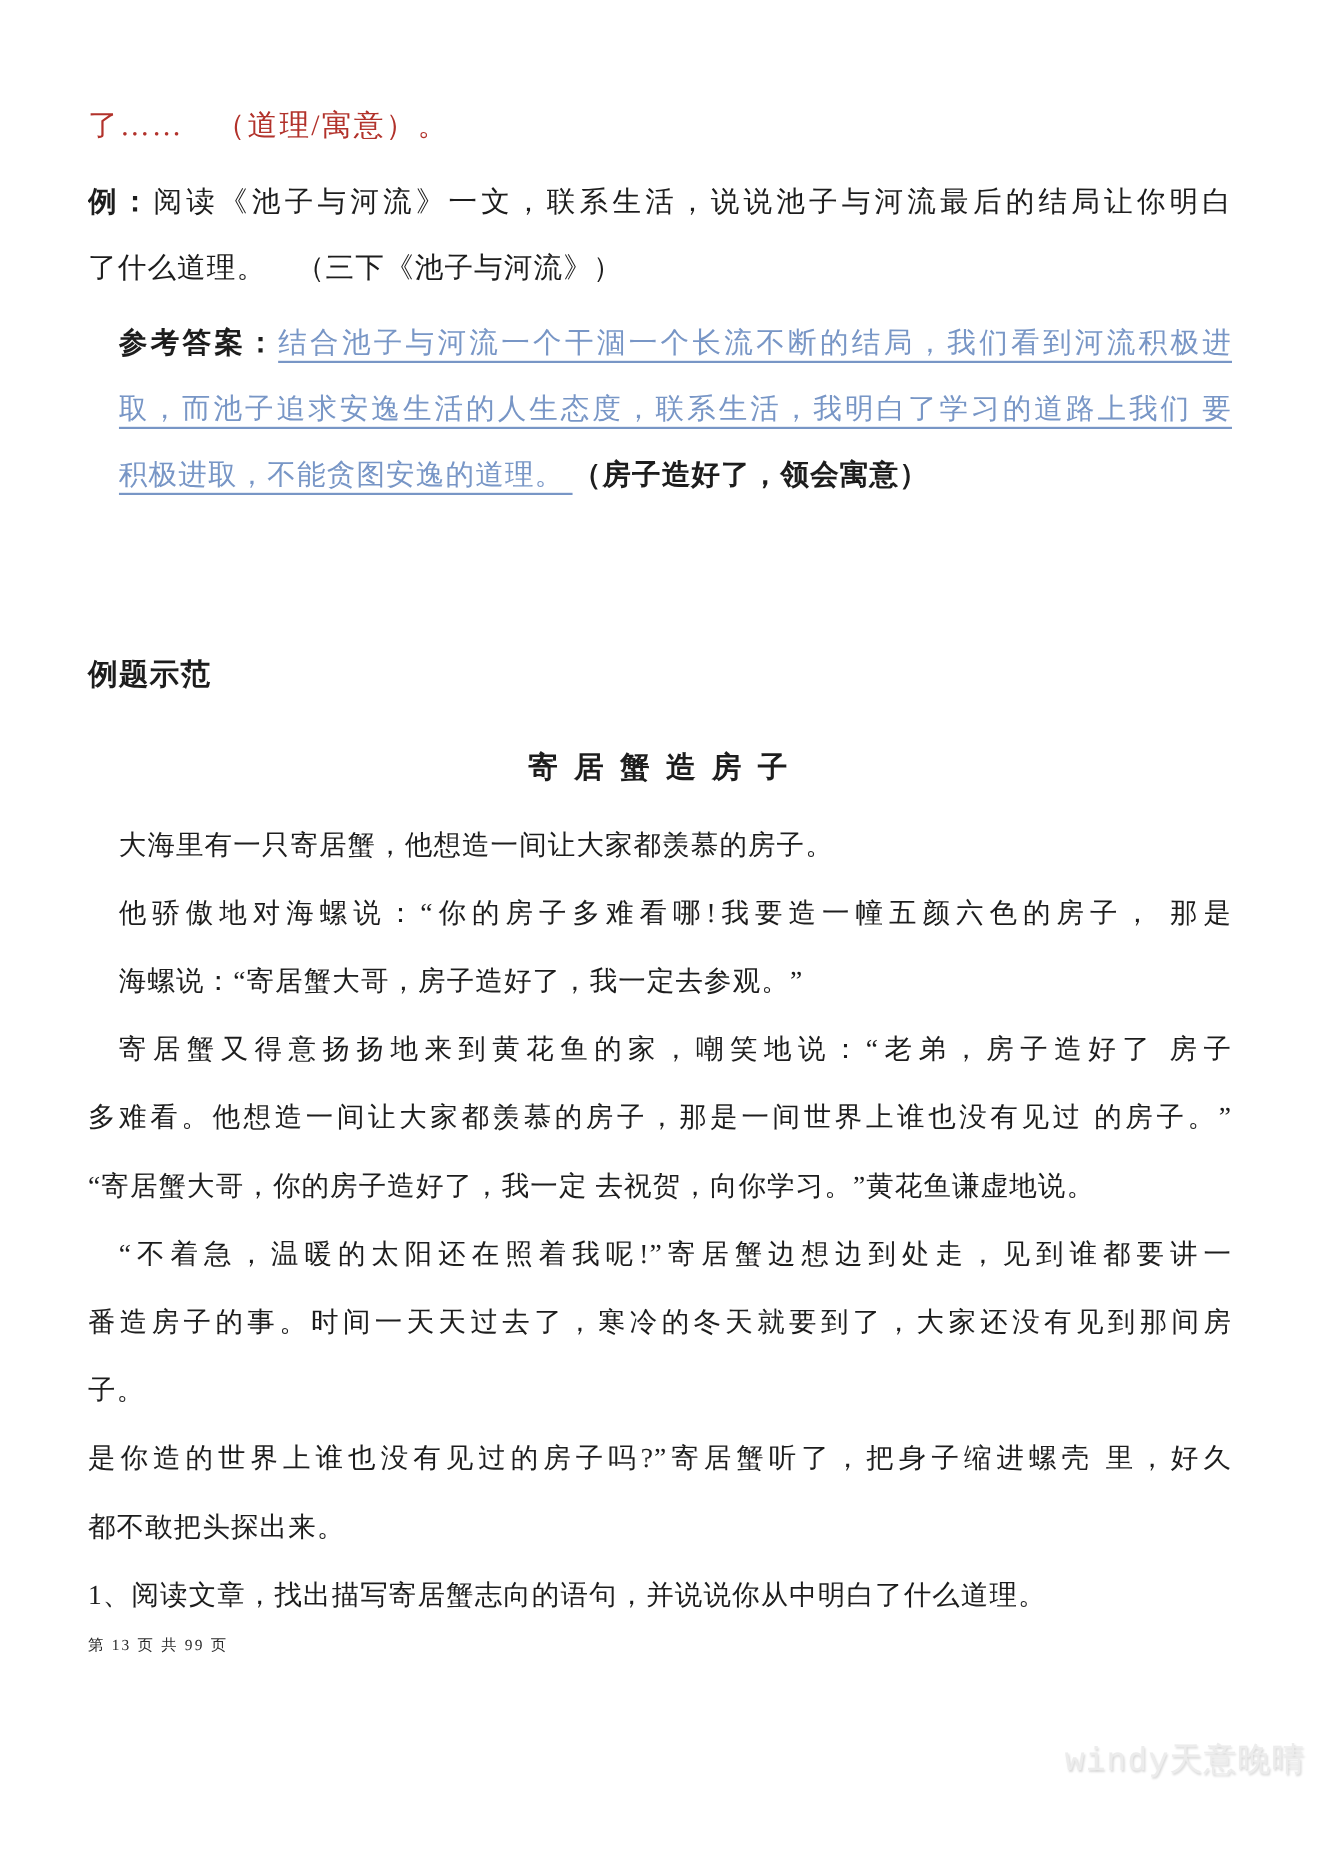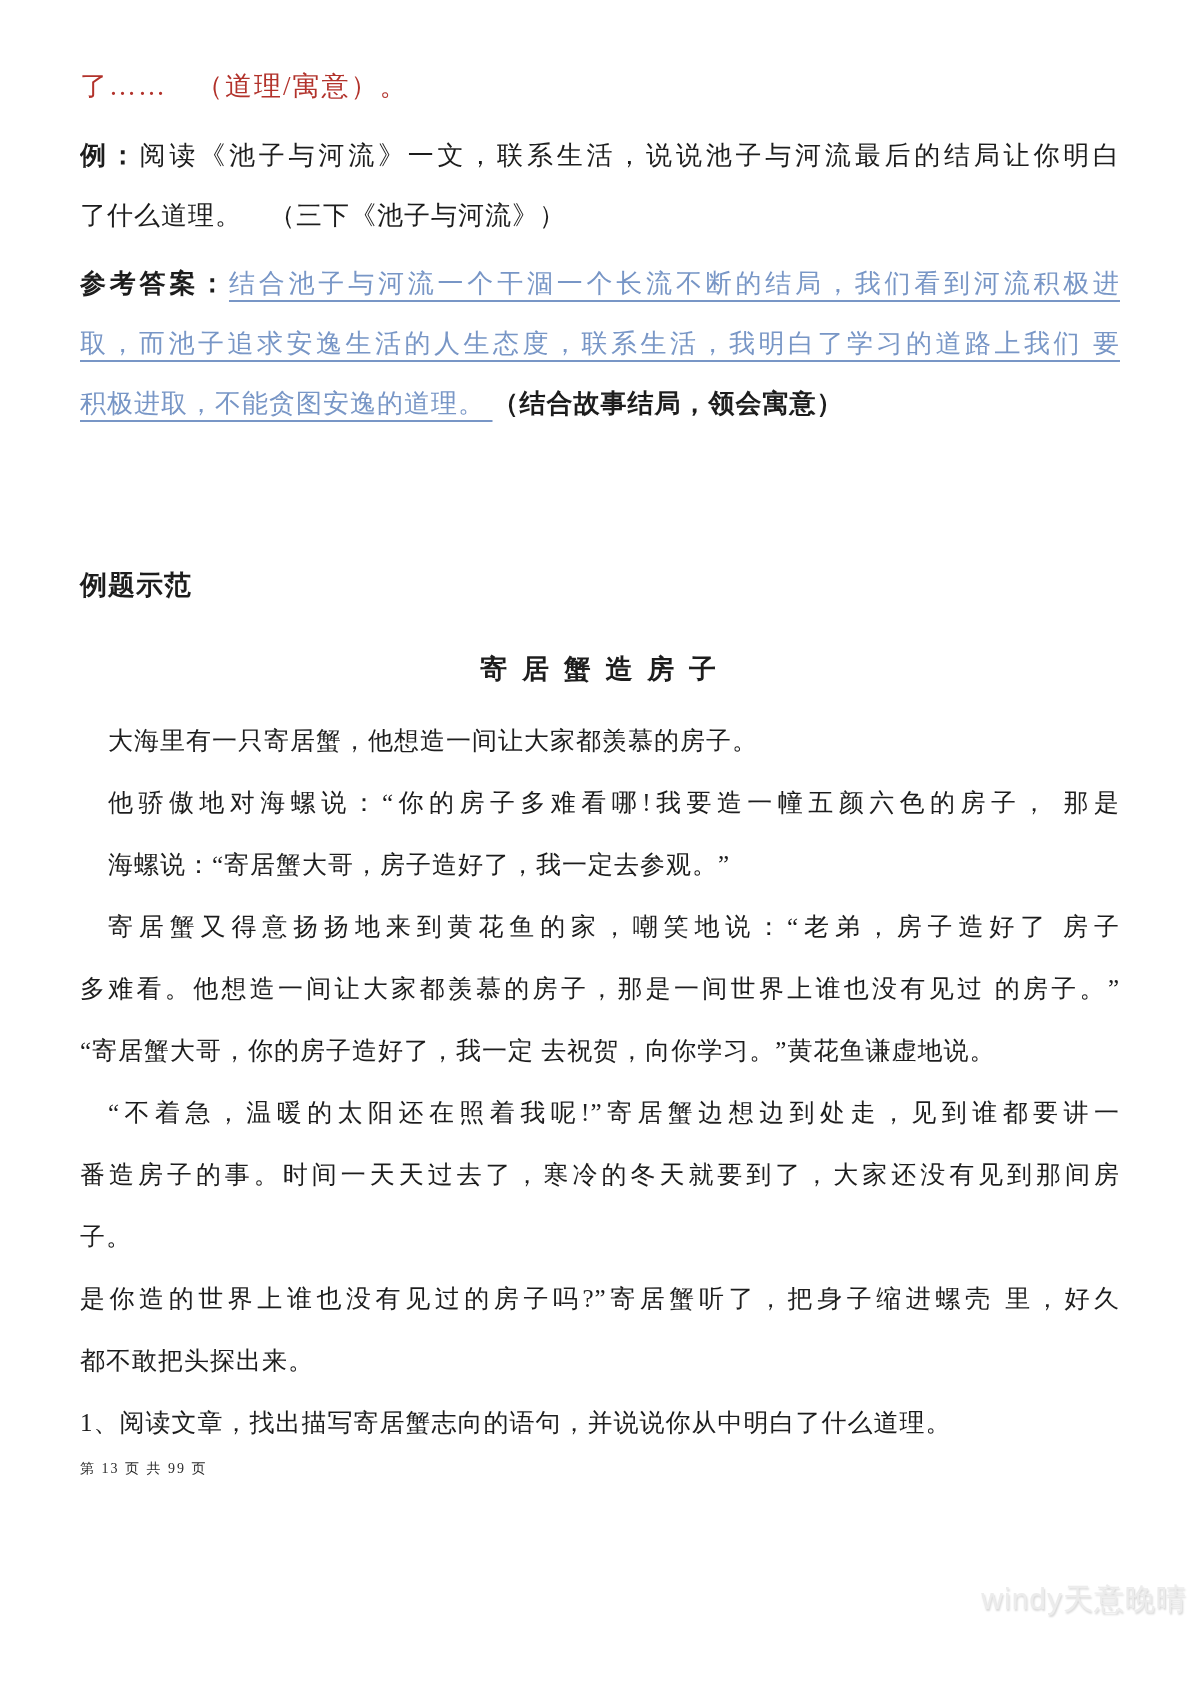--- a/index.html
+++ b/index.html
@@ -10,21 +10,21 @@
   }
   *{margin:0;padding:0;box-sizing:border-box;}
   html,body{background:#ffffff;}
   .page{
     position:relative;
     width:1200px;
     height:1633px;
     margin:0 auto;
     background:#ffffff;
     overflow:hidden;
-    padding:64px 80px 0 80px;
+    padding:92px 80px 0 80px;
     font-family:"Liberation Serif","DejaVu Serif",serif;
     color:var(--ink);
   }
   .ln{
     text-align:justify;
     overflow:hidden;
   }
   .full{
     text-align-last:justify;
   }
@@ -47,21 +47,21 @@
   }
   .b{ font-weight:bold; color:var(--ink); }
   .ans{
     color:var(--blue);
     text-decoration:underline;
     text-decoration-color:var(--blue);
     text-decoration-thickness:1.5px;
     text-underline-offset:8px;
   }
   .example-block{ margin-top:18px; }
-  .answer-block{ margin-top:8px; }
+  .answer-block{ margin-top:8px;margin-left:28px; }
   .heading{
     margin-top:130px;
     font-size:27px;
     line-height:42px;
     font-weight:bold;
     letter-spacing:1px;
   }
   .story-title{
     margin-top:40px;
     font-size:27px;
@@ -76,21 +76,21 @@
     text-align:left;
     font-size:14px;
     line-height:26px;
     letter-spacing:2px;
     color:#2a2a2a;
   }
   .watermark{
     position:absolute;
     right:13px;
     bottom:13px;
-    font-family:Liberation Sans, sans-serif;
+    font-family:Liberation Mono, monospace;
     font-size:30px;
     color:var(--watermark);
     text-shadow:1px 2px 2px #d6d6d6;
     letter-spacing:1px;
   }
 </style>
 </head>
 <body>
 
 <div class="page">
@@ -98,21 +98,21 @@
   <p class="ln red">了……　（道理/寓意）。</p>
 
   <div class="example-block">
     <p class="ln intro-ln full"><b class="b">例：</b><span>阅读《池子与河流》一文，联系生活，说说池子与河流最后的结局让你明白</span></p>
     <p class="ln intro-ln">了什么道理。　（三下《池子与河流》）</p>
   </div>
 
   <div class="answer-block">
     <p class="ln intro-ln full"><b class="b">参考答案：</b><span class="ans">结合池子与河流一个干涸一个长流不断的结局，我们看到河流积极进</span></p>
     <p class="ln intro-ln full"><span class="ans">取，而池子追求安逸生活的人生态度，联系生活，我明白了学习的道路上我们 要</span></p>
-    <p class="ln intro-ln"><span class="ans">积极进取，不能贪图安逸的道理。 </span><b class="b">（结合故事结局，领会寓意）</b></p>
+    <p class="ln intro-ln"><span class="ans">积极进取，不能贪图安逸的道理。 </span><b class="b">（房子造好了，领会寓意）</b></p>
   </div>
 
   <h2 class="heading">例题示范</h2>
 
   <p class="story-title">寄 居 蟹 造 房 子</p>
 
   <div class="story-block">
     <p class="ln story-ln ind">大海里有一只寄居蟹，他想造一间让大家都羡慕的房子。</p>
     <p class="ln story-ln ind full">他骄傲地对海螺说：“你的房子多难看哪!我要造一幢五颜六色的房子， 那是</p>
     <p class="ln story-ln ind">海螺说：“寄居蟹大哥，房子造好了，我一定去参观。”</p>

